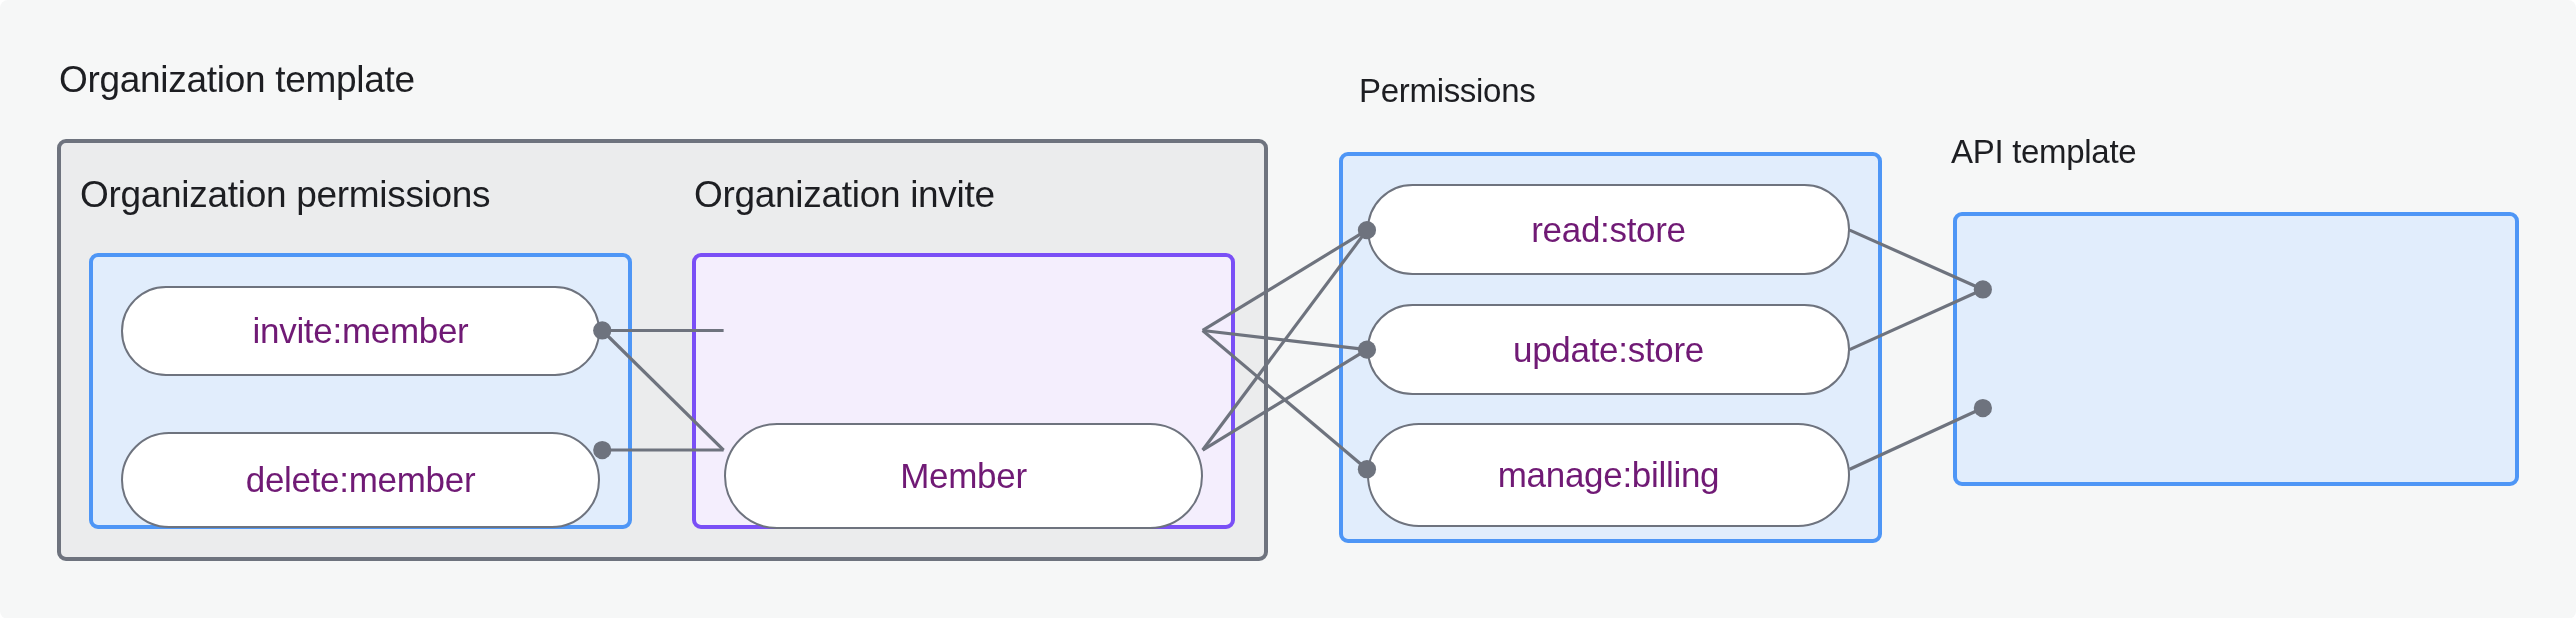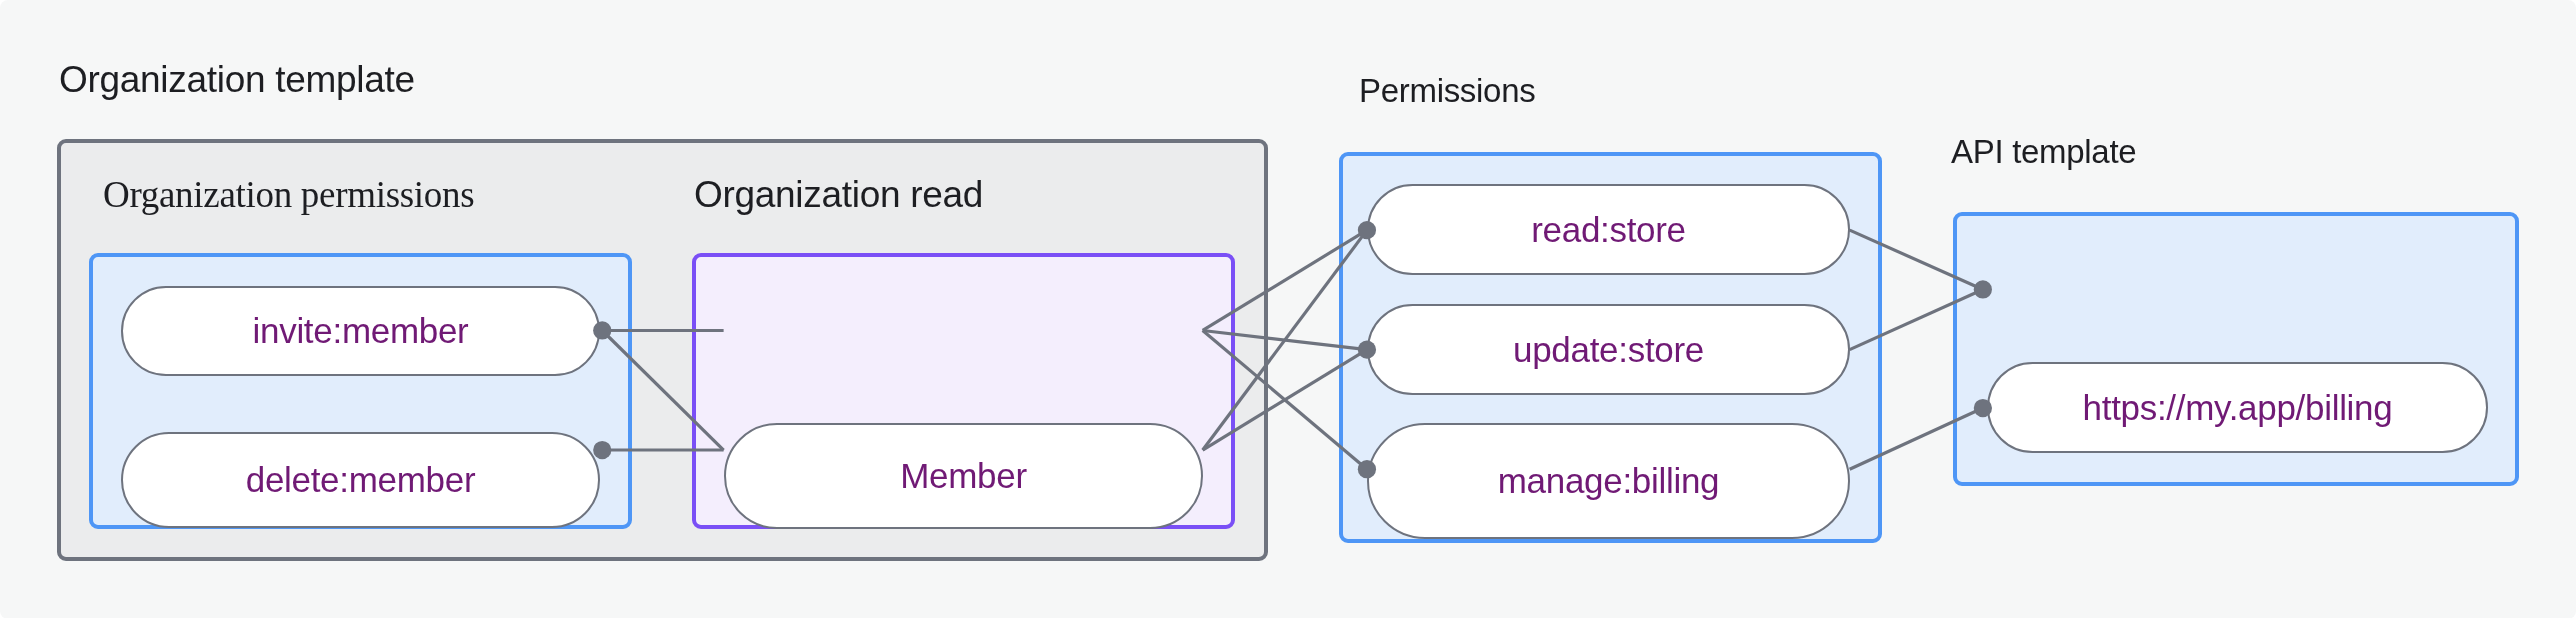--- a/index.html
+++ b/index.html
@@ -6,21 +6,21 @@
   body{font-family:"Liberation Sans","DejaVu Sans",sans-serif;}
   .canvas{
     position:relative;width:2576px;height:619px;
     background:#f6f7f7;border-radius:8px;overflow:hidden;
     color:#1d1e22;
   }
   .label{position:absolute;white-space:nowrap;letter-spacing:-0.3px;line-height:1;color:#1d1e22;}
   .label.big{font-size:37px;}
   .label.med{font-size:33px;}
   .title-label{left:59px;top:61px;}
-  .h-org-perms{left:103px;top:176px;font-family:Liberation Serif, serif;}
+  .h-org-perms{left:80px;top:176px;}
   .h-org-roles{left:694px;top:176px;}
   .h-permissions{left:1339px;top:74px;margin-left:20px;}
   .h-api{left:1951px;top:135px;}
 
   .groupbox{position:absolute;box-sizing:border-box;border-radius:9px;}
   .gray-box{left:57px;top:139px;width:1211px;height:422px;background:#ebeced;border:4.1px solid #6e737e;}
   .blue-box{background:#e1edfc;border:4.1px solid #4e96f6;}
   .purple-box{background:#f4eefd;border:4.1px solid #7a4ff6;}
   .box-org-perms{left:89px;top:253px;width:543px;height:276px;}
   .box-org-roles{left:692px;top:253px;width:543px;height:276px;}
@@ -32,21 +32,21 @@
     border:2.7px solid #6e737e;border-radius:9124px;
     display:flex;align-items:center;justify-content:center;
     font-size:35px;letter-spacing:-0.3px;color:#701a75;z-index:2;
   }
   .pill-invite {left:121px; top:286px;width:479px;height:90px;}
   .pill-delete {left:121px; top:404px;width:479px;height:96px;margin-top:28px;}
   .pill-admin  {left:724px; top:286px;width:479px;height:90px;}
   .pill-member {left:724px; top:423px;width:479px;height:106px;}
   .pill-read   {left:1367px;top:184px;width:483px;height:91px;}
   .pill-update {left:1367px;top:304px;width:483px;height:91px;}
-  .pill-manage {left:1367px;top:423px;width:483px;height:116px;}
+  .pill-manage {left:1367px;top:423px;width:483px;height:104px;}
   .pill-members{left:1987px;top:244px;width:501px;height:91px;}
   .pill-billing{left:1987px;top:362px;width:501px;height:91px;}
 
   svg.layer{position:absolute;left:0;top:0;pointer-events:none;}
   #edge-layer{z-index:1;}
   #dot-layer{z-index:3;}
 </style>
 </head>
 <body>
 
@@ -66,36 +66,35 @@
       <line x1="2027" y1="514" x2="2173" y2="447" stroke="#6e737e" stroke-width="3.5"></line>
     </svg>
 
   <div class="label big title-label">Organization template</div>
 
   <div class="groupbox gray-box"></div>
 
   <div class="label big h-org-perms">Organization permissions</div>
   <div class="groupbox blue-box box-org-perms"></div>
 
-  <div class="label big h-org-roles">Organization read</div>
+  <div class="label big h-org-roles">Organization invite</div>
   <div class="groupbox purple-box box-org-roles"></div>
 
   <div class="label med h-permissions">Permissions</div>
   <div class="groupbox blue-box box-permissions"></div>
 
   <div class="label med h-api">API template</div>
   <div class="groupbox blue-box box-api"></div>
 
   <div class="pill pill-invite">invite:member</div>
   <div class="pill pill-delete">delete:member</div>
   <div class="pill pill-member">Member</div>
   <div class="pill pill-read">read:store</div>
   <div class="pill pill-update">update:store</div>
   <div class="pill pill-manage">manage:billing</div>
-  <div class="pill pill-billing">https://my.app/billing</div>
 
   <svg id="dot-layer" class="layer" width="2576" height="619" viewBox="0 0 2823 678">
       <circle cx="660" cy="362" r="10" fill="#6e737e"></circle>
       <circle cx="660" cy="493" r="10" fill="#6e737e"></circle>
       <circle cx="1498" cy="252" r="10" fill="#6e737e"></circle>
       <circle cx="1498" cy="383" r="10" fill="#6e737e"></circle>
       <circle cx="1498" cy="514" r="10" fill="#6e737e"></circle>
       <circle cx="2173" cy="317" r="10" fill="#6e737e"></circle>
       <circle cx="2173" cy="447" r="10" fill="#6e737e"></circle>
     </svg>

